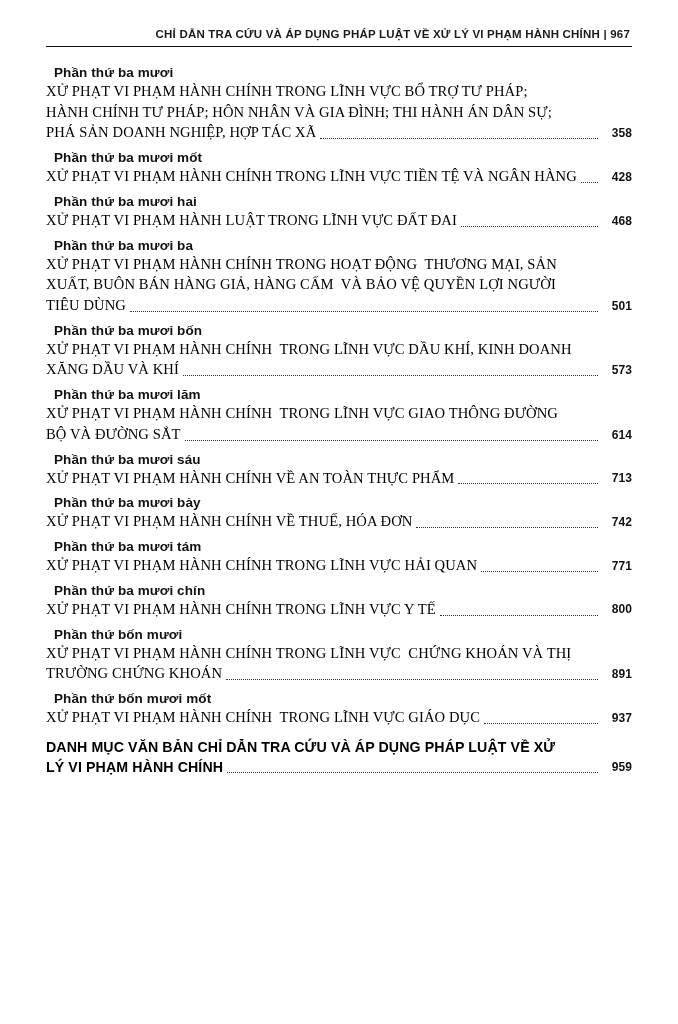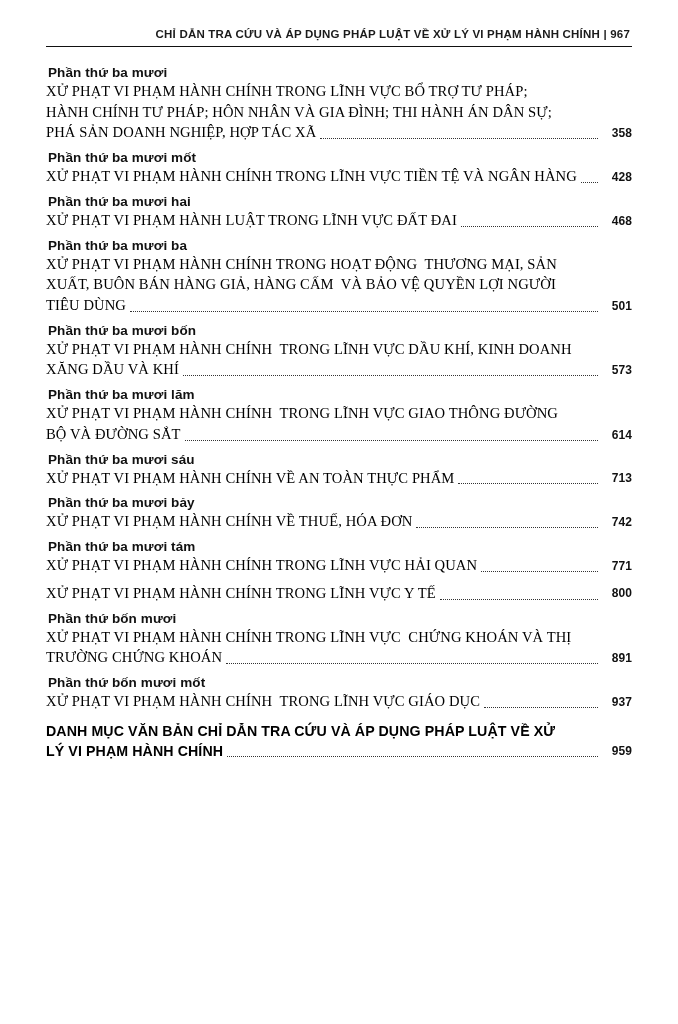--- a/index.html
+++ b/index.html
@@ -39,21 +39,21 @@
     font-size: 15px;
   }
   .entry {
     margin-bottom: 7px;
   }
   .part-label {
     font-family: "Liberation Sans", sans-serif;
     font-weight: bold;
     font-size: 13.5px;
     color: #111;
-    margin-left: 2px;
+    margin-left: 8px;
     margin-bottom: 1px;
     letter-spacing: 0.1px;
   }
   .title-block {
     position: relative;
   }
   .title-line {
     display: flex;
     align-items: flex-end;
     font-size: 14.6px;
@@ -219,20 +219,21 @@
       <div class="title-block">
         <div class="title-line">
           <span class="title-text">XỬ PHẠT VI PHẠM HÀNH CHÍNH TRONG LĨNH VỰC HẢI QUAN</span>
           <span class="dots"></span>
           <span class="pagenum">771</span>
         </div>
       </div>
     </div>
 
     <div class="entry">
+      <div class="part-label">Phần thứ ba mươi chín</div>
       <div class="title-block">
         <div class="title-line">
           <span class="title-text">XỬ PHẠT VI PHẠM HÀNH CHÍNH TRONG LĨNH VỰC Y TẾ</span>
           <span class="dots"></span>
           <span class="pagenum">800</span>
         </div>
       </div>
     </div>
 
     <div class="entry">

